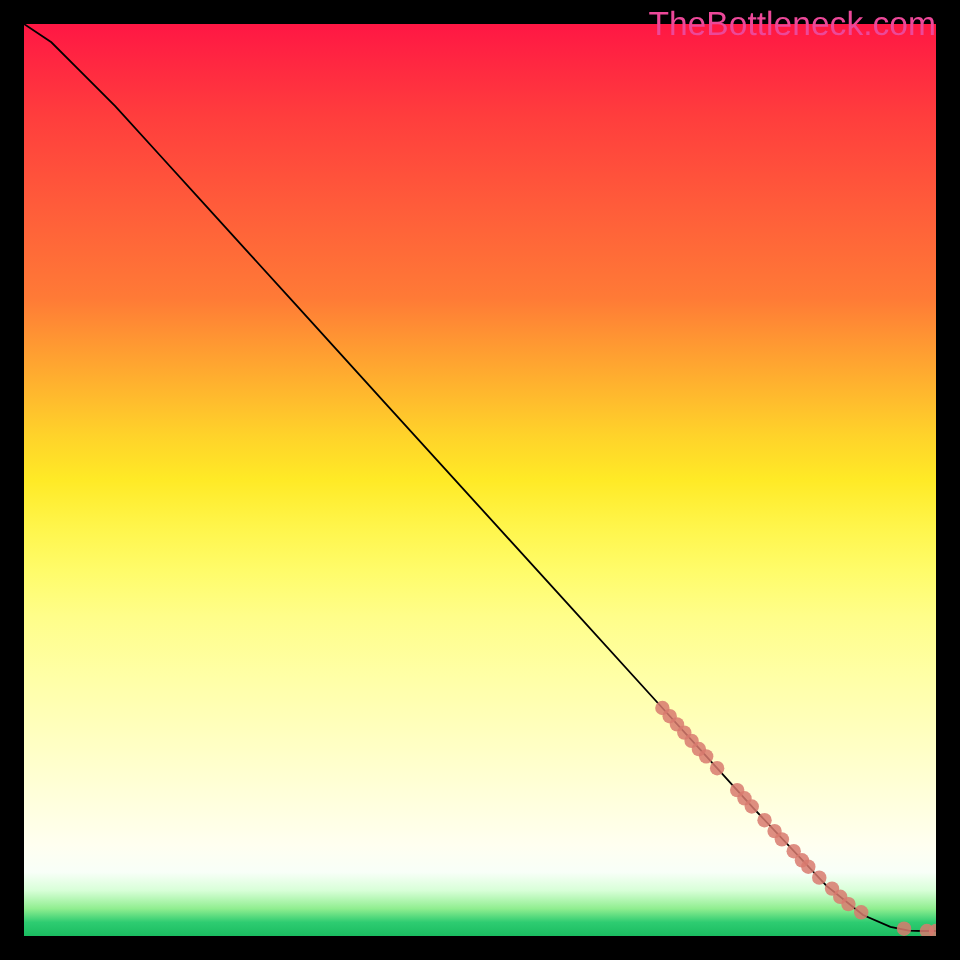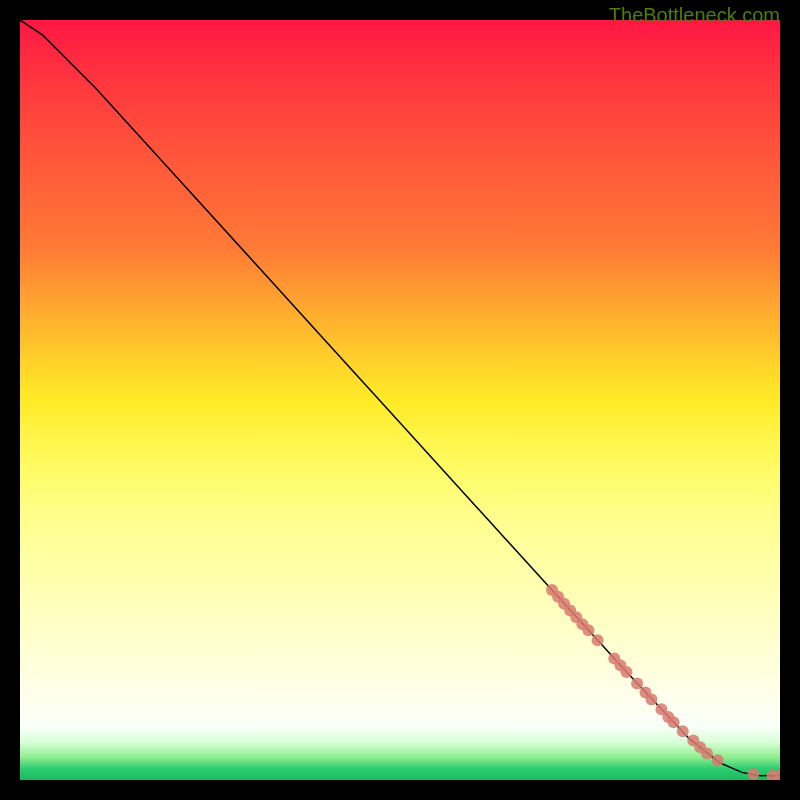--- a/index.html
+++ b/index.html
@@ -7,22 +7,22 @@
     width: 800px;
     height: 800px;
     background: #000;
     position: relative;
     font-family: Arial, sans-serif;
   }
   .watermark {
     position: absolute;
     top: 4px;
     right: 20px;
-    color: #4d7c0f;
-    font-size: 20px;
+    color: #ec4899;
+    font-size: 28px;
     z-index: 10;
   }
   .plot-area {
     position: absolute;
     left: 20px;
     top: 20px;
     width: 760px;
     height: 760px;
     background: linear-gradient(to bottom,
       #ff1744 0%,

